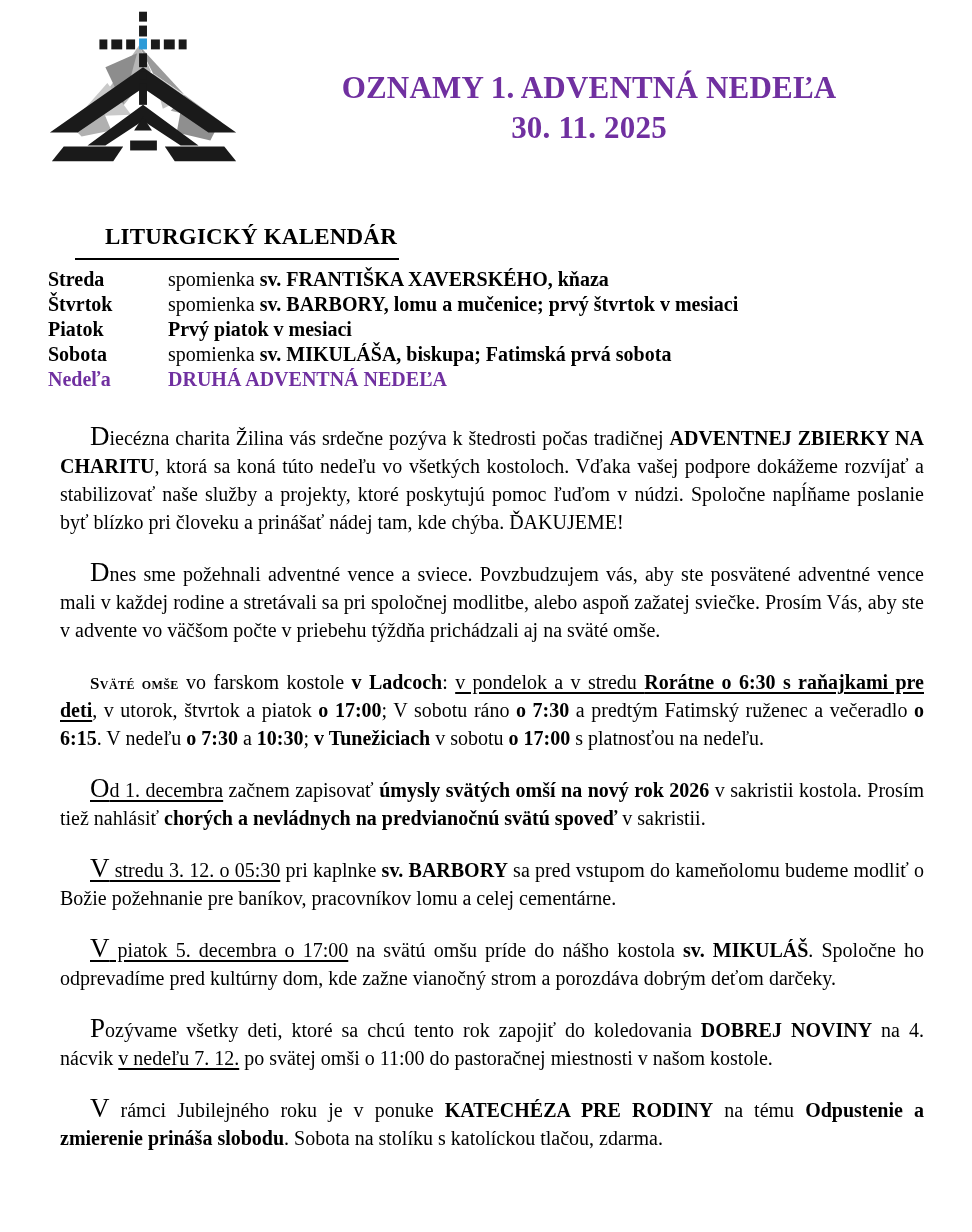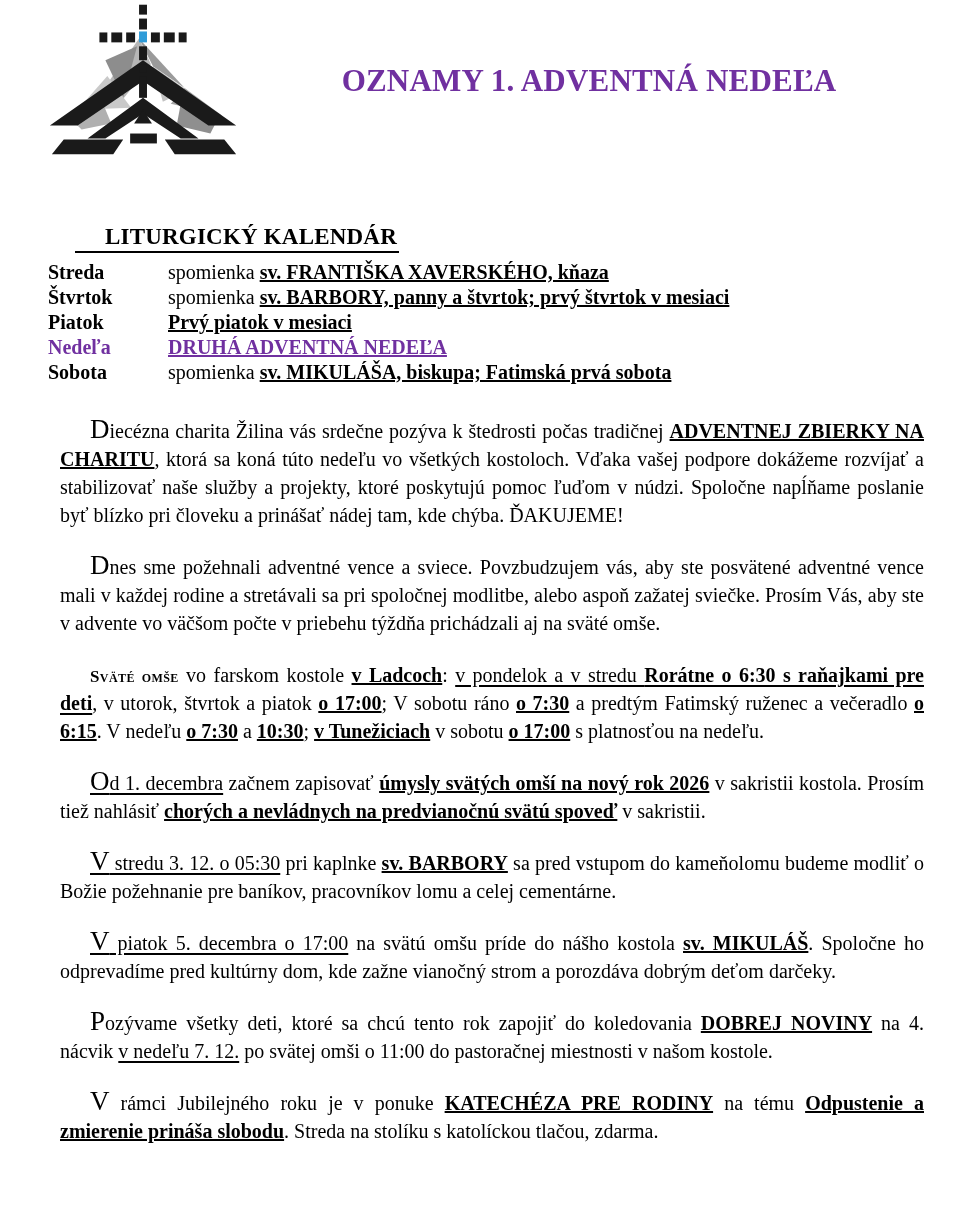--- a/index.html
+++ b/index.html
@@ -8,47 +8,47 @@
   }
   *{box-sizing:border-box;}
   html,body{margin:0;padding:0;}
   body{
     width:972px;height:1232px;overflow:hidden;
     background:#ffffff;color:#000;
     font-family:"Liberation Serif", serif;
   }
   .page{padding:0 48px;}
   
-  .header{display:flex;align-items:flex-start;padding-top:1px;height:170px;}
+  .header{display:flex;align-items:flex-start;padding-top:8px;height:170px;}
   .logo-box{width:218px;height:162px;flex:none;margin-left:-12px;}
   .titles{flex:1;text-align:center;margin-top:60px;}
   .title-line{
     color:var(--purple);font-weight:bold;font-size:31px;line-height:40px;
     letter-spacing:0.2px;
   }
   
   .cal-section{margin-top:54px;}
   .cal-heading{
     display:inline-block;font-size:23px;font-weight:bold;
-    margin-left:27px;padding-left:30px;padding-right:2px;padding-bottom:1px;
+    margin-left:27px;padding-left:30px;padding-right:2px;padding-bottom:8px;
     border-bottom:2.5px solid #000;letter-spacing:0.2px;
   }
   .cal-rows{margin-top:7px;}
   .cal-row{display:flex;font-size:20px;line-height:25px;}
   .cal-day{width:120px;font-weight:bold;flex:none;}
   .cal-entry{flex:1;}
   .purple{color:var(--purple);}
   
   .paras{margin-top:8px;}
   .para{
     font-size:20px;line-height:28px;text-align:justify;
     margin:24px 0 0 12px;text-indent:30px;
   }
   .para:first-child{margin-top:32px;}
-  .b{font-weight:bold;text-decoration:underline;}
+  .b{font-weight:bold;}
   .u{text-decoration:underline;text-decoration-thickness:1.5px;text-underline-offset:3px;}
   .big{font-size:27px;line-height:10px;}
   .sc{font-variant:small-caps;font-weight:bold;font-size:17px;line-height:10px;letter-spacing:0.4px;}
 </style>
 </head>
 <body>
 
 <div class="page">
 
   <div class="header">
@@ -86,64 +86,65 @@
         <rect x="76" y="30" width="11" height="10" fill="#1a1a1a"></rect>
         <rect x="91" y="30" width="9" height="10" fill="#1a1a1a"></rect>
         <rect x="104" y="29" width="8" height="11" fill="#2E9BD8"></rect>
         <rect x="116" y="30" width="9" height="10" fill="#1a1a1a"></rect>
         <rect x="129" y="30" width="11" height="10" fill="#1a1a1a"></rect>
         <rect x="144" y="30" width="8" height="10" fill="#1a1a1a"></rect>
       </svg>
     </div>
     <div class="titles">
       <div class="title-line">OZNAMY 1. ADVENTNÁ NEDEĽA</div>
+      <div class="title-line">30. 11. 2025</div>
     </div>
   </div>
 
   <div class="cal-section">
     <div class="cal-heading">LITURGICKÝ KALENDÁR</div>
     <div class="cal-rows">
   <div class="cal-row">
     <div class="cal-day">Streda</div>
     <div class="cal-entry"><span>spomienka </span><span class="b">sv. FRANTIŠKA XAVERSKÉHO, kňaza</span></div>
   </div>
 
   <div class="cal-row">
     <div class="cal-day">Štvrtok</div>
-    <div class="cal-entry"><span>spomienka </span><span class="b">sv. BARBORY, panny a štvrtok; prvý štvrtok v mesiaci</span></div>
+    <div class="cal-entry"><span>spomienka </span><span class="b">sv. BARBORY, lomu a mučenice; prvý štvrtok v mesiaci</span></div>
   </div>
 
   <div class="cal-row">
     <div class="cal-day">Piatok</div>
     <div class="cal-entry"><span class="b">Prvý piatok v mesiaci</span></div>
   </div>
 
   <div class="cal-row">
-    <div class="cal-day purple">Nedeľa</div>
-    <div class="cal-entry purple"><span class="b">DRUHÁ ADVENTNÁ NEDEĽA</span></div>
+    <div class="cal-day">Sobota</div>
+    <div class="cal-entry"><span>spomienka </span><span class="b">sv. MIKULÁŠA, biskupa; Fatimská prvá sobota</span></div>
   </div>
 
   <div class="cal-row">
-    <div class="cal-day">Sobota</div>
-    <div class="cal-entry"><span>spomienka </span><span class="b">sv. MIKULÁŠA, biskupa; Fatimská prvá sobota</span></div>
+    <div class="cal-day purple">Nedeľa</div>
+    <div class="cal-entry purple"><span class="b">DRUHÁ ADVENTNÁ NEDEĽA</span></div>
   </div>
 </div>
   </div>
 
   <div class="paras">
   <p class="para"><span class="big">D</span><span>iecézna charita Žilina vás srdečne pozýva k štedrosti počas tradičnej </span><span class="b">ADVENTNEJ ZBIERKY NA CHARITU</span><span>, ktorá sa koná túto nedeľu vo všetkých kostoloch. Vďaka vašej podpore dokážeme rozvíjať a stabilizovať naše služby a projekty, ktoré poskytujú pomoc ľuďom v núdzi. Spoločne napĺňame poslanie byť blízko pri človeku a prinášať nádej tam, kde chýba. ĎAKUJEME!</span></p>
 
   <p class="para"><span class="big">D</span><span>nes sme požehnali adventné vence a sviece. Povzbudzujem vás, aby ste posvätené adventné vence mali v každej rodine a stretávali sa pri spoločnej modlitbe, alebo aspoň zažatej sviečke. Prosím Vás, aby ste v advente vo väčšom počte v priebehu týždňa prichádzali aj na sväté omše.</span></p>
 
   <p class="para"><span class="sc">Sväté omše</span><span> vo farskom kostole </span><span class="b">v Ladcoch</span><span>: </span><span class="u">v pondelok a v stredu </span><span class="b u">Rorátne o 6:30 s raňajkami pre deti</span><span>, v utorok, štvrtok a piatok </span><span class="b">o 17:00</span><span>; V sobotu ráno </span><span class="b">o 7:30</span><span> a predtým Fatimský ruženec a večeradlo </span><span class="b">o 6:15</span><span>. V nedeľu </span><span class="b">o 7:30</span><span> a </span><span class="b">10:30</span><span>; </span><span class="b">v Tunežiciach</span><span> v sobotu </span><span class="b">o 17:00</span><span> s platnosťou na nedeľu.</span></p>
 
   <p class="para"><span class="u big">O</span><span class="u">d 1. decembra</span><span> začnem zapisovať </span><span class="b">úmysly svätých omší na nový rok 2026</span><span> v sakristii kostola. Prosím tiež nahlásiť </span><span class="b">chorých a nevládnych na predvianočnú svätú spoveď</span><span> v sakristii.</span></p>
 
   <p class="para"><span class="u big">V</span><span class="u"> stredu 3. 12. o 05:30</span><span> pri kaplnke </span><span class="b">sv. BARBORY</span><span> sa pred vstupom do kameňolomu budeme modliť o Božie požehnanie pre baníkov, pracovníkov lomu a celej cementárne.</span></p>
 
   <p class="para"><span class="u big">V</span><span class="u"> piatok 5. decembra o 17:00</span><span> na svätú omšu príde do nášho kostola </span><span class="b">sv. MIKULÁŠ</span><span>. Spoločne ho odprevadíme pred kultúrny dom, kde zažne vianočný strom a porozdáva dobrým deťom darčeky.</span></p>
 
   <p class="para"><span class="big">P</span><span>ozývame všetky deti, ktoré sa chcú tento rok zapojiť do koledovania </span><span class="b">DOBREJ NOVINY</span><span> na 4. nácvik </span><span class="u">v nedeľu 7. 12.</span><span> po svätej omši o 11:00 do pastoračnej miestnosti v našom kostole.</span></p>
 
-  <p class="para"><span class="big">V</span><span> rámci Jubilejného roku je v ponuke </span><span class="b">KATECHÉZA PRE RODINY</span><span> na tému </span><span class="b">Odpustenie a zmierenie prináša slobodu</span><span>. Streda na stolíku s katolíckou tlačou, zdarma.</span></p>
+  <p class="para"><span class="big">V</span><span> rámci Jubilejného roku je v ponuke </span><span class="b">KATECHÉZA PRE RODINY</span><span> na tému </span><span class="b">Odpustenie a zmierenie prináša slobodu</span><span>. Sobota na stolíku s katolíckou tlačou, zdarma.</span></p>
 </div>
 
 </div>
 
 </body></html>

